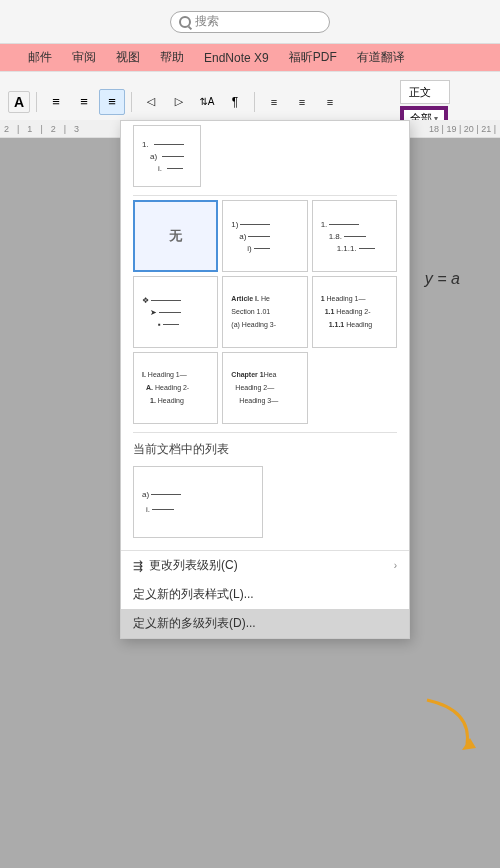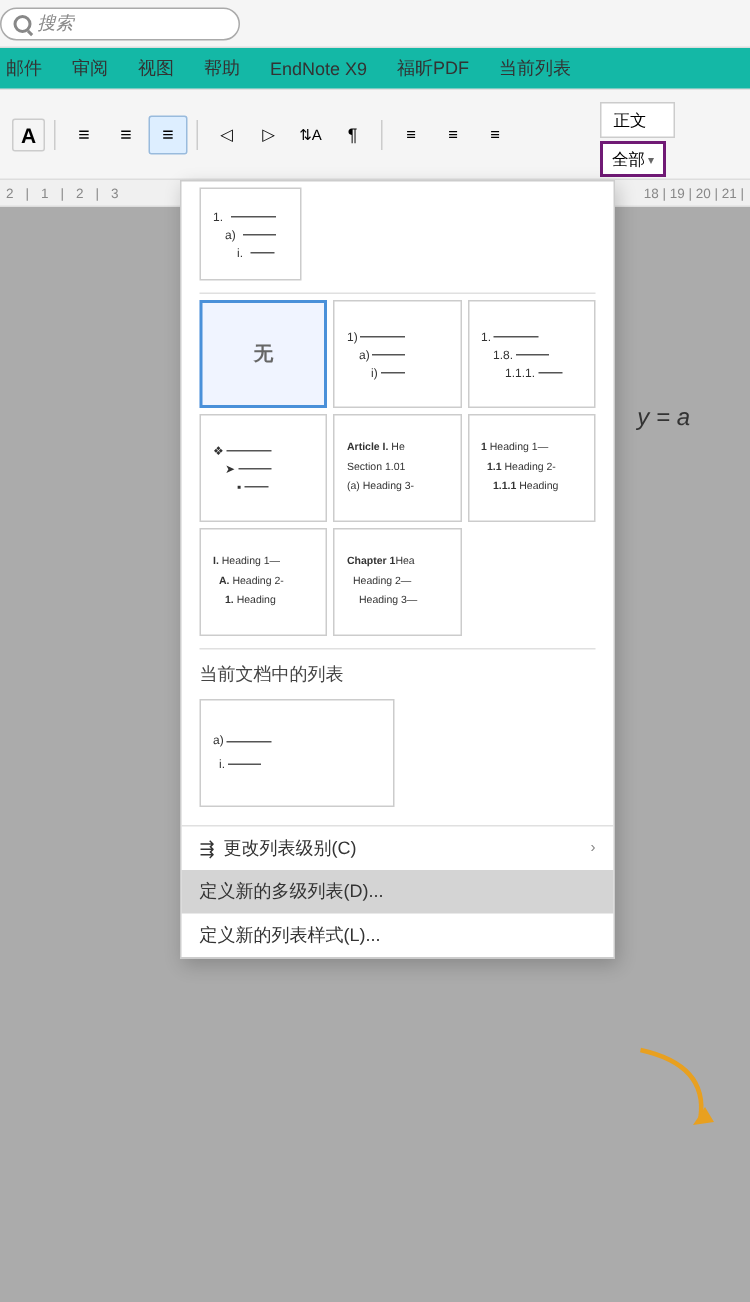--- a/index.html
+++ b/index.html
@@ -8,27 +8,26 @@
       height: 868px;
       background: #f0f0f0;
       font-family: 'Microsoft YaHei', SimSun, sans-serif;
       font-size: 12px;
       overflow: hidden;
       position: relative;
     }
 
     
     .title-bar {
-      height: 32px;
+      height: 44px;
       background: #f5f5f5;
       display: flex;
       align-items: center;
-      justify-content: flex-start;
+      justify-content: center;
       border-bottom: 1px solid #ddd;
-      font-style: italic;
     }
     .search-box {
       width: 160px;
       height: 22px;
       border: 1px solid #aaa;
       border-radius: 11px;
       display: flex;
       align-items: center;
       padding: 0 8px;
       background: white;
@@ -53,24 +52,24 @@
       transform: rotate(45deg);
     }
     .search-text {
       color: #888;
       font-size: 12px;
     }
 
     
     .menu-bar {
       height: 28px;
-      background: #14b8a6;
-      display: flex;
-      align-items: center;
-      padding: 0 0;
+      background: #fca5a5;
+      display: flex;
+      align-items: center;
+      padding: 0 24px;
       gap: 12px;
       border-bottom: 1px solid #e0e0e0;
     }
     .menu-item {
       font-size: 12px;
       color: #333;
       cursor: pointer;
       padding: 2px 4px;
     }
 
@@ -250,21 +249,21 @@
       min-width: 50px;
     }
     .dropdown-arrow {
       font-size: 8px;
       color: #666;
     }
     .fullpart-selector {
       display: flex;
       align-items: center;
       gap: 2px;
-      border: 2px solid #701a75;
+      border: 4px solid #701a75;
       padding: 2px 6px;
       background: white;
       font-size: 11px;
       height: 24px;
     }
 
     .icon-A {
       font-size: 14px;
       font-weight: bold;
       border: 1px solid #ccc;
@@ -295,21 +294,21 @@
   </div>
 </div>
 
 <div class="menu-bar">
   <span class="menu-item">邮件</span>
   <span class="menu-item">审阅</span>
   <span class="menu-item">视图</span>
   <span class="menu-item">帮助</span>
   <span class="menu-item">EndNote X9</span>
   <span class="menu-item">福昕PDF</span>
-  <span class="menu-item">当前列表</span>
+  <span class="menu-item">有道翻译</span>
 </div>
 
 <div class="toolbar">
 
   <div class="toolbar-group">
     <div class="icon-A toolbar-btn">A</div>
     <div class="toolbar-sep"></div>
 
     <div class="toolbar-btn" style="font-size:13px;">≡</div>
     <div class="toolbar-btn" style="font-size:13px;">≡</div>
@@ -444,25 +443,25 @@
 
     </div>
   </div>
 
   <div class="bottom-menu">
     <div class="bottom-menu-item">
       <span style="font-size:12px;">⇶</span>
       <span>更改列表级别(C)</span>
       <span style="margin-left:auto; font-size:10px; color:#888;">›</span>
     </div>
+    <div class="bottom-menu-item">
+      <span>定义新的列表样式(L)...</span>
+    </div>
     <div class="bottom-menu-item highlighted">
       <span>定义新的多级列表(D)...</span>
-    </div>
-    <div class="bottom-menu-item">
-      <span>定义新的列表样式(L)...</span>
     </div>
   </div>
 
 </div>
 
 <svg style="position:absolute; bottom:108px; right:18px; width:70px; height:70px; z-index:200; pointer-events:none;" viewBox="0 0 70 70">
   <path d="M 15 10 Q 60 20 55 55" stroke="#e8a020" stroke-width="3" fill="none"></path>
   <polygon points="50,60 58,48 64,58" fill="#e8a020"></polygon>
 </svg>
 

